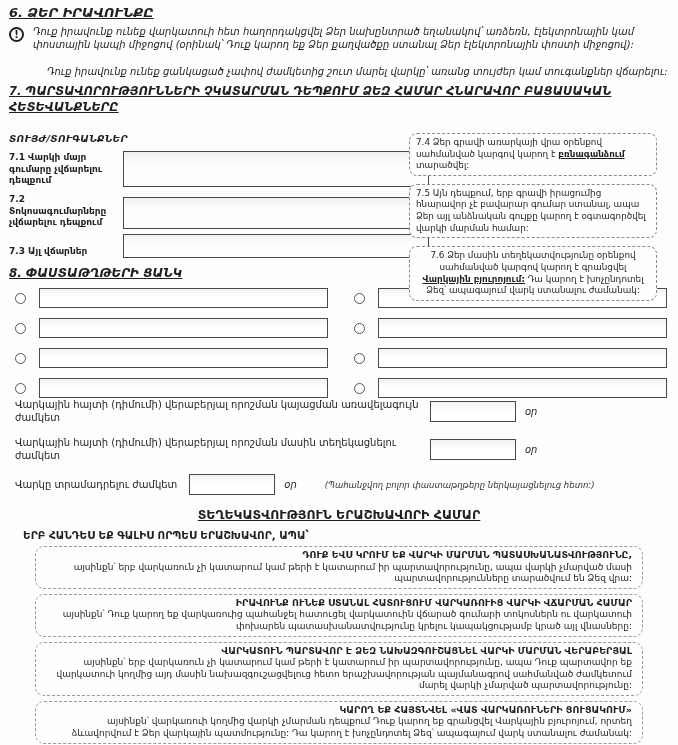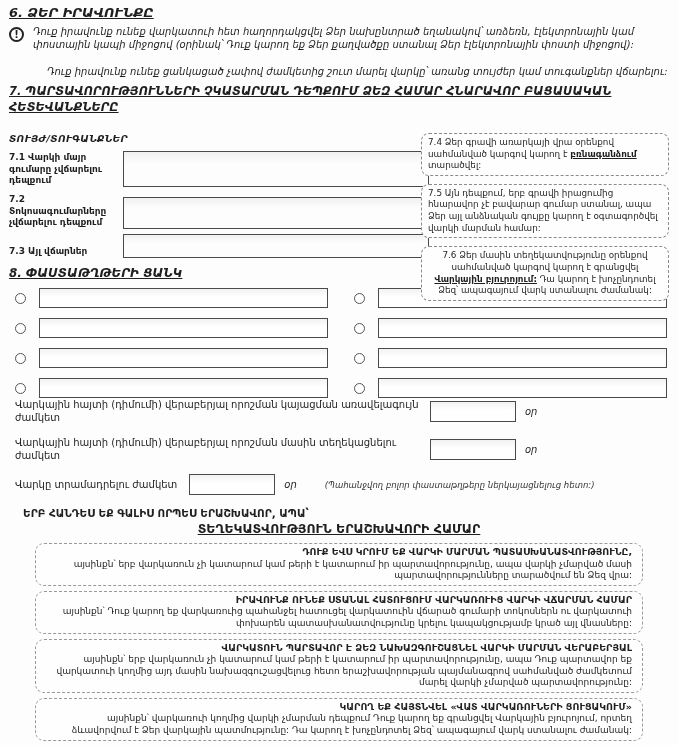--- a/index.html
+++ b/index.html
@@ -21,21 +21,21 @@
 
   
   #s7-title { font-size:11.5px; line-height:1.35; margin:6px 0 3px 0; width:652px; }
   .s7-area { position:relative; min-height:124px; }
   .s7-left { width:420px; }
   .s7-subtitle { font-size:9.5px; font-weight:bold; font-style:italic; letter-spacing:.3px; margin:18px 0 6px 0; }
   .field-row { display:flex; gap:6px; margin-bottom:5px; align-items:flex-end; }
   .field-label { flex:0 0 108px; font-size:9px; font-weight:bold; line-height:1.3; padding-top:2px; }
   .field-box { flex:1; border:1.5px solid #4a4a4a; background:linear-gradient(180deg,#f0f0f0,#fdfdfd 35%); }
   .fb-1 { height:36px; } .fb-2 { height:32px; } .fb-3 { height:24px; }
-  .s7-right { position:absolute; top:0; right:0; width:248px; display:flex; flex-direction:column; gap:8px; }
+  .s7-right { position:absolute; top:0; right:12px; width:248px; display:flex; flex-direction:column; gap:8px; }
   .note-box { border:1.2px dashed #8a8a8a; border-radius:8px; padding:3px 6px; font-size:8.8px;
               line-height:1.32; background:#fefefe; }
   .note-76 { text-align:center; }
   .bold-only { font-weight:bold; text-decoration:underline; }
 
   
   #s8-title { font-size:12px; margin:8px 0 8px 0; }
   .docs-grid { display:grid; grid-template-columns:1fr 1fr; column-gap:26px; row-gap:10px; padding:0 2px 0 6px; }
   .doc-row { display:flex; align-items:center; gap:13px; }
   .radio-circle { flex:0 0 11px; width:11px; height:11px; border:1.3px solid #555; border-radius:50%; background:#fff; }
@@ -145,22 +145,22 @@
     <div class="s9-box"></div>
     <span class="s9-unit">օր</span>
   </div>
   <div class="s9-row">
     <span class="s9-label-short">Վարկը տրամադրելու ժամկետ</span>
     <div class="s9-box"></div>
     <span class="s9-unit">օր</span>
     <span class="s9-note">(Պահանջվող բոլոր փաստաթղթերը ներկայացնելուց հետո:)</span>
   </div>
 
+  <div id="g-title">ՏԵՂԵԿԱՏՎՈՒԹՅՈՒՆ ԵՐԱՇԽԱՎՈՐԻ ՀԱՄԱՐ</div>
   <div id="g-intro">ԵՐԲ ՀԱՆԴԵՍ ԵՔ ԳԱԼԻՍ ՈՐՊԵՍ ԵՐԱՇԽԱՎՈՐ, ԱՊԱ՝</div>
-  <div id="g-title">ՏԵՂԵԿԱՏՎՈՒԹՅՈՒՆ ԵՐԱՇԽԱՎՈՐԻ ՀԱՄԱՐ</div>
 
   <div class="gbox">
     <div class="gbox-heading">ԴՈՒՔ ԵՎՍ ԿՐՈՒՄ ԵՔ ՎԱՐԿԻ ՄԱՐՄԱՆ ՊԱՏԱՍԽԱՆԱՏՎՈՒԹՅՈՒՆԸ,</div>
     <div>այսինքն՝ երբ վարկառուն չի կատարում կամ թերի է կատարում իր պարտավորությունը, ապա վարկի չմարված մասի պարտավորությունները տարածվում են Ձեզ վրա:</div>
   </div>
   <div class="gbox">
     <div class="gbox-heading">ԻՐԱՎՈՒՆՔ ՈՒՆԵՔ ՍՏԱՆԱԼ ՀԱՏՈՒՑՈՒՄ ՎԱՐԿԱՌՈՒԻՑ ՎԱՐԿԻ ՎՃԱՐՄԱՆ ՀԱՄԱՐ</div>
     <div>այսինքն՝ Դուք կարող եք վարկառուից պահանջել հատուցել վարկատուին վճարած գումարի տոկոսներն ու վարկատուի փոխարեն պատասխանատվությունը կրելու կապակցությամբ կրած այլ վնասները:</div>
   </div>
   <div class="gbox">

